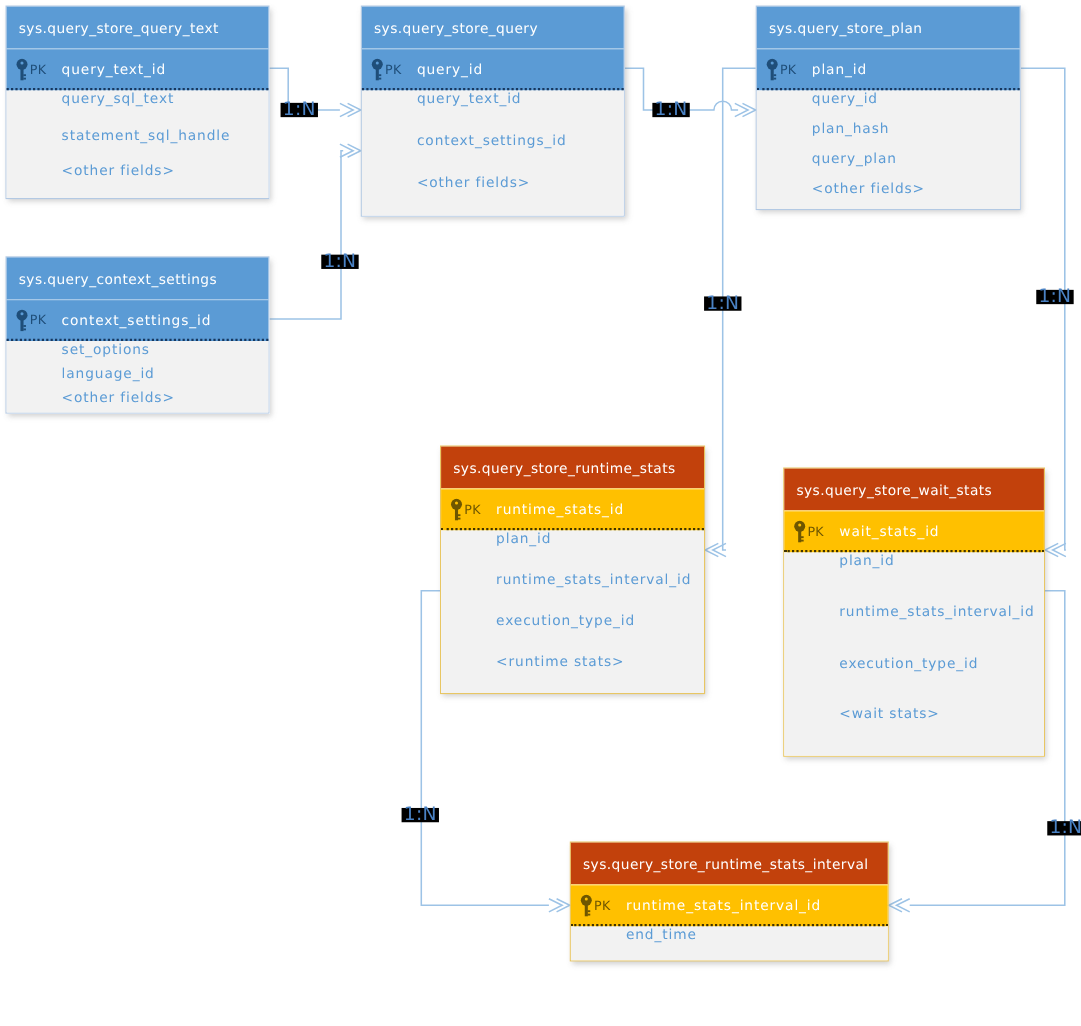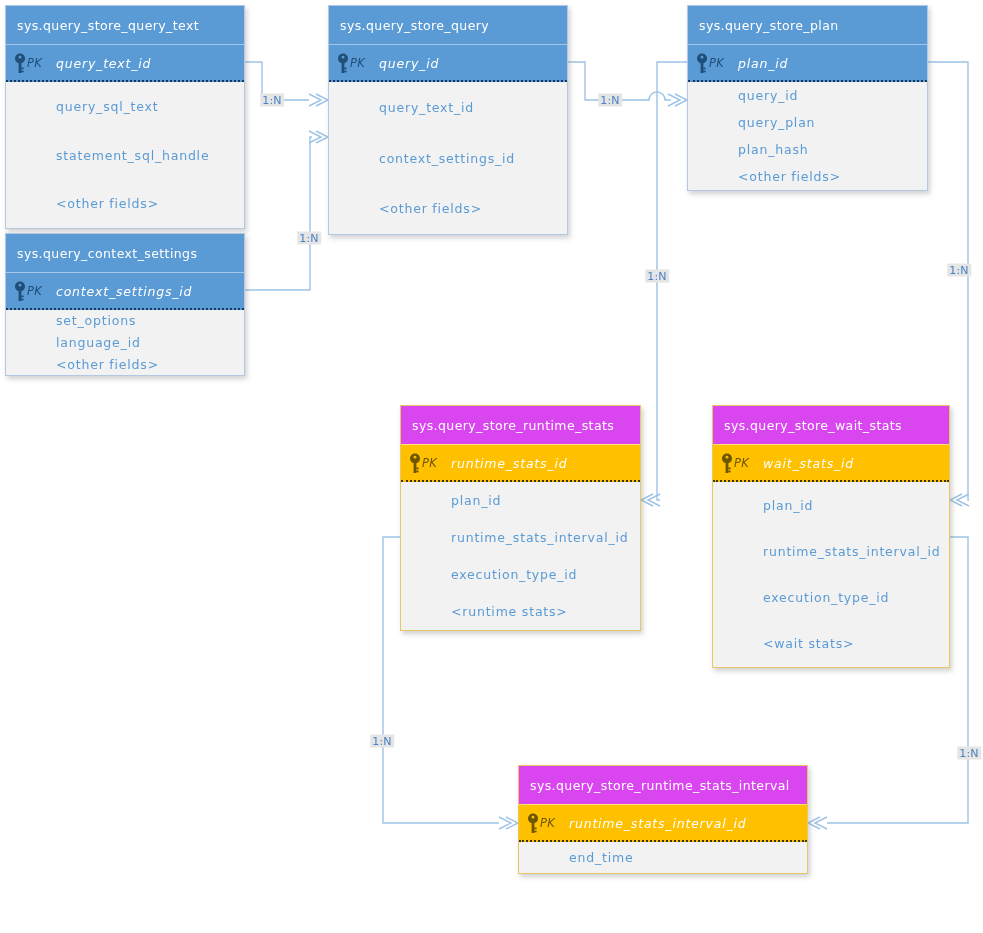--- a/index.html
+++ b/index.html
@@ -18,25 +18,25 @@
   }
   .tbl.blue   { border:1px solid #b3c9e3; }
   .tbl.orange { border:1px solid #e8c663; }
 
   .tbl-header {
     flex:0 0 38px; display:flex; align-items:center;
     padding:0 11px; color:#ffffff; font-size:12.5px; letter-spacing:0.4px;
     white-space:nowrap; overflow:hidden;
   }
   .blue   .tbl-header { background:#5B9BD5; }
-  .orange .tbl-header { background:#d946ef; }
+  .orange .tbl-header { background:#c2410c; }
 
   .tbl-pk {
     flex:0 0 38px; box-sizing:border-box; position:relative;
-    display:flex; align-items:center;font-style:italic;
+    display:flex; align-items:center;
   }
   .blue .tbl-pk {
     background:#5B9BD5; color:#ffffff;
     border-top:1px solid rgba(255,255,255,0.45);
     border-bottom:2px dotted #17375E;
   }
   .orange .tbl-pk {
     background:#FFC000; color:#ffffff;
     border-top:1px solid rgba(255,255,255,0.5);
     border-bottom:2px dotted #3f3200;
@@ -50,31 +50,31 @@
   }
   .blue   .pk-badge { color:#1F4E79; }
   .orange .pk-badge { color:#6e5600; }
   .pk-field { position:absolute; left:50px; top:50%; transform:translateY(-50%); white-space:nowrap; }
 
   .tbl-body {
     flex:1 1 auto; display:flex; flex-direction:column;
     background:#F2F2F2;
   }
   .tbl-row {
-    flex:1 1 0; display:flex; align-items:center;
+    flex:1 1 0; display:flex; align-items:flex-start;
     padding-left:50px; color:#5B9BD5; white-space:nowrap;
   }
 
   
   .wires { position:absolute; left:0; top:0; width:983px; height:933px; pointer-events:none; }
   .wires path { stroke:#9DC3E6; stroke-width:1.4; fill:none; }
 
   .card-label {
     position:absolute; transform:translate(-50%,-50%);
-    background:#e5e5e5; color:#4a82c4; font-size:11px;
+    background:#000000; color:#4a82c4; font-size:17px;
     padding:0 2px; line-height:13px; letter-spacing:0.2px;
   }
 </style>
 </head>
 <body>
 
 <div class="canvas">
 
   <svg class="wires" width="983" height="933" viewBox="0 0 983 933">
 
@@ -93,21 +93,21 @@
     <path d="M928,62 H968 V500 H969"></path>
     <path d="M969,494 L957,500 L969,506 M962,494 L950,500 L962,506"></path>
 
     <path d="M400,537 H383 V823 H499"></path>
     <path d="M499,817 L511,823 L499,829 M506,817 L518,823 L506,829"></path>
 
     <path d="M950,537 H968 V823 H827"></path>
     <path d="M827,817 L815,823 L827,829 M820,817 L808,823 L820,829"></path>
   </svg>
 
-  <div class="tbl blue" style="left:5px;top:5px;width:240px;height:224px">
+  <div class="tbl blue" style="left:5px;top:5px;width:240px;height:176px">
     <div class="tbl-header">sys.query_store_query_text</div>
     <div class="tbl-pk">
       <svg class="key-icon" viewBox="0 0 12 21">
         <circle cx="6" cy="5.5" r="5" fill="currentColor"></circle>
         <circle cx="6" cy="4.2" r="1.4" style="fill:var(--hole)"></circle>
         <rect x="4.6" y="9" width="2.8" height="11" fill="currentColor"></rect>
         <rect x="7.2" y="14.5" width="2.4" height="1.7" fill="currentColor"></rect>
         <rect x="7.2" y="17.6" width="2.4" height="1.7" fill="currentColor"></rect>
       </svg>
       <span class="pk-badge">PK</span>
@@ -119,21 +119,21 @@
         </div>
       <div class="tbl-row">
           <span>statement_sql_handle</span>
         </div>
       <div class="tbl-row">
           <span>&lt;other fields&gt;</span>
         </div>
     </div>
   </div>
 
-  <div class="tbl blue" style="left:328px;top:5px;width:240px;height:230px">
+  <div class="tbl blue" style="left:328px;top:5px;width:240px;height:192px">
     <div class="tbl-header">sys.query_store_query</div>
     <div class="tbl-pk">
       <svg class="key-icon" viewBox="0 0 12 21">
         <circle cx="6" cy="5.5" r="5" fill="currentColor"></circle>
         <circle cx="6" cy="4.2" r="1.4" style="fill:var(--hole)"></circle>
         <rect x="4.6" y="9" width="2.8" height="11" fill="currentColor"></rect>
         <rect x="7.2" y="14.5" width="2.4" height="1.7" fill="currentColor"></rect>
         <rect x="7.2" y="17.6" width="2.4" height="1.7" fill="currentColor"></rect>
       </svg>
       <span class="pk-badge">PK</span>
@@ -163,24 +163,24 @@
         <rect x="7.2" y="17.6" width="2.4" height="1.7" fill="currentColor"></rect>
       </svg>
       <span class="pk-badge">PK</span>
       <span class="pk-field">plan_id</span>
     </div>
     <div class="tbl-body">
       <div class="tbl-row">
           <span>query_id</span>
         </div>
       <div class="tbl-row">
+          <span>plan_hash</span>
+        </div>
+      <div class="tbl-row">
           <span>query_plan</span>
-        </div>
-      <div class="tbl-row">
-          <span>plan_hash</span>
         </div>
       <div class="tbl-row">
           <span>&lt;other fields&gt;</span>
         </div>
     </div>
   </div>
 
   <div class="tbl blue" style="left:5px;top:233px;width:240px;height:143px">
     <div class="tbl-header">sys.query_context_settings</div>
     <div class="tbl-pk">
@@ -229,21 +229,21 @@
         </div>
       <div class="tbl-row">
           <span>execution_type_id</span>
         </div>
       <div class="tbl-row">
           <span>&lt;runtime stats&gt;</span>
         </div>
     </div>
   </div>
 
-  <div class="tbl orange" style="left:712px;top:405px;width:238px;height:263px">
+  <div class="tbl orange" style="left:712px;top:425px;width:238px;height:263px">
     <div class="tbl-header">sys.query_store_wait_stats</div>
     <div class="tbl-pk">
       <svg class="key-icon" viewBox="0 0 12 21">
         <circle cx="6" cy="5.5" r="5" fill="currentColor"></circle>
         <circle cx="6" cy="4.2" r="1.4" style="fill:var(--hole)"></circle>
         <rect x="4.6" y="9" width="2.8" height="11" fill="currentColor"></rect>
         <rect x="7.2" y="14.5" width="2.4" height="1.7" fill="currentColor"></rect>
         <rect x="7.2" y="17.6" width="2.4" height="1.7" fill="currentColor"></rect>
       </svg>
       <span class="pk-badge">PK</span>

